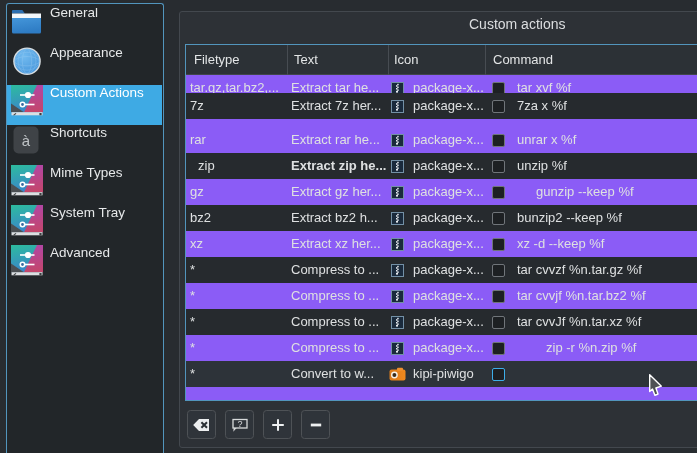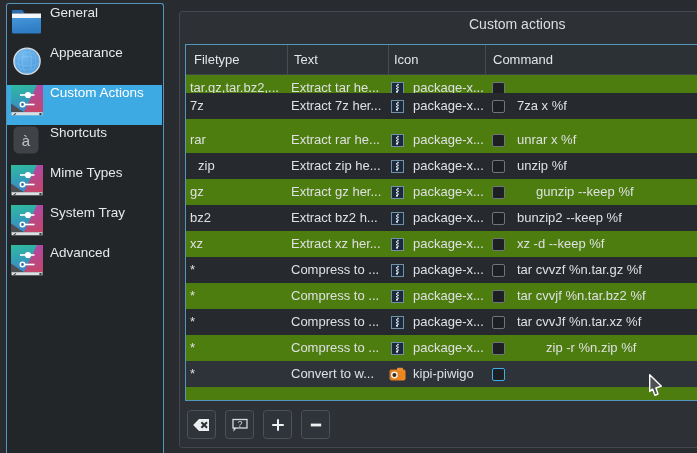--- a/index.html
+++ b/index.html
@@ -13,21 +13,21 @@
 .srow { position:absolute; left:7px; width:155px; height:40px; display:flex; align-items:flex-start; font-size:13.5px; color:#e6e8e9; }
 .srow svg, .srow .ic { margin-left:4px; flex:none; }
 .srow .lbl { margin-left:7px; }
 .srow.sel { background:#3eaae4; color:#ffffff; left:7px; width:155px; }
 
 
 #gbox { left:179px; top:11px; width:530px; height:437px; border:1px solid #43484e; border-radius:3px; background:#2d3136; }
 #gtitle { left:469px; top:16px; font-size:14px; color:#dcdee0; }
 
 
-#table { left:185px; top:44px; width:512px; height:357px; background:#4d7c0f; border:1px solid #5295bd; border-right:none; }
+#table { left:185px; top:44px; width:512px; height:357px; background:#8b5cf6; border:1px solid #5295bd; border-right:none; }
 #thead { position:absolute; left:0px; top:0px; width:511px; height:30px; background:#2c3136; border-bottom:1px solid #41464b; }
 .hsep { position:absolute; top:0; width:1px; height:30px; background:#474c52; }
 .hlbl { position:absolute; top:0; height:30px; line-height:30px; font-size:13px; color:#e3e5e6; }
 .trow { position:absolute; left:0px; width:576px; height:26px; }
 .trow.alt { background:#262a2e; }
 .trow.cur { background:#2d3339; }
 .cell { position:absolute; top:0; height:26px; line-height:26px; font-size:13px; color:#dee0e1; white-space:nowrap; }
 .cb { position:absolute; left:306px; top:7px; width:13px; height:13px; border:1px solid #70757a; border-radius:2px; background:#1d2023; }
 .cb.focus { border-color:#3daee9; }
 
@@ -212,20 +212,21 @@
             <rect x="6.2" y="1.8" width="1.5" height="1.5"></rect>
             <rect x="5" y="3.2" width="1.5" height="1.5"></rect>
             <rect x="6.2" y="4.6" width="1.5" height="1.5"></rect>
             <rect x="5" y="6" width="1.5" height="1.5"></rect>
             <rect x="6.2" y="7.4" width="1.5" height="1.5"></rect>
             <rect x="5" y="8.8" width="2" height="1.8"></rect>
           </g>
         </svg>
         <div class="cell" style="left:227px;">package-x...</div>
         <div class="cb"></div>
+        <div class="cell" style="left:331px;">tar xvf %f</div>
       </div>
       <div class="trow alt" style="top:48px;">
         <div class="cell" style="left:4px;">7z</div>
         <div class="cell" style="left:105px;">Extract 7z her...</div>
         <svg style="position:absolute;left:205px;top:7px;" width="13" height="13" viewBox="0 0 13 13">
           <rect x="0.5" y="0.5" width="12" height="12" fill="#1a2a3c" stroke="#7390a6" stroke-width="1"></rect>
           <g fill="#e8ecef">
             <rect x="6.2" y="1.8" width="1.5" height="1.5"></rect>
             <rect x="5" y="3.2" width="1.5" height="1.5"></rect>
             <rect x="6.2" y="4.6" width="1.5" height="1.5"></rect>
@@ -251,21 +252,21 @@
             <rect x="6.2" y="7.4" width="1.5" height="1.5"></rect>
             <rect x="5" y="8.8" width="2" height="1.8"></rect>
           </g>
         </svg>
         <div class="cell" style="left:227px;">package-x...</div>
         <div class="cb"></div>
         <div class="cell" style="left:331px;">unrar x %f</div>
       </div>
       <div class="trow alt" style="top:108px;">
         <div class="cell" style="left:12px;">zip</div>
-        <div class="cell" style="left:105px;">Extract zip he...</div>
+        <div class="cell" style="left:105px;font-weight:bold;">Extract zip he...</div>
         <svg style="position:absolute;left:205px;top:7px;" width="13" height="13" viewBox="0 0 13 13">
           <rect x="0.5" y="0.5" width="12" height="12" fill="#1a2a3c" stroke="#7390a6" stroke-width="1"></rect>
           <g fill="#e8ecef">
             <rect x="6.2" y="1.8" width="1.5" height="1.5"></rect>
             <rect x="5" y="3.2" width="1.5" height="1.5"></rect>
             <rect x="6.2" y="4.6" width="1.5" height="1.5"></rect>
             <rect x="5" y="6" width="1.5" height="1.5"></rect>
             <rect x="6.2" y="7.4" width="1.5" height="1.5"></rect>
             <rect x="5" y="8.8" width="2" height="1.8"></rect>
           </g>

